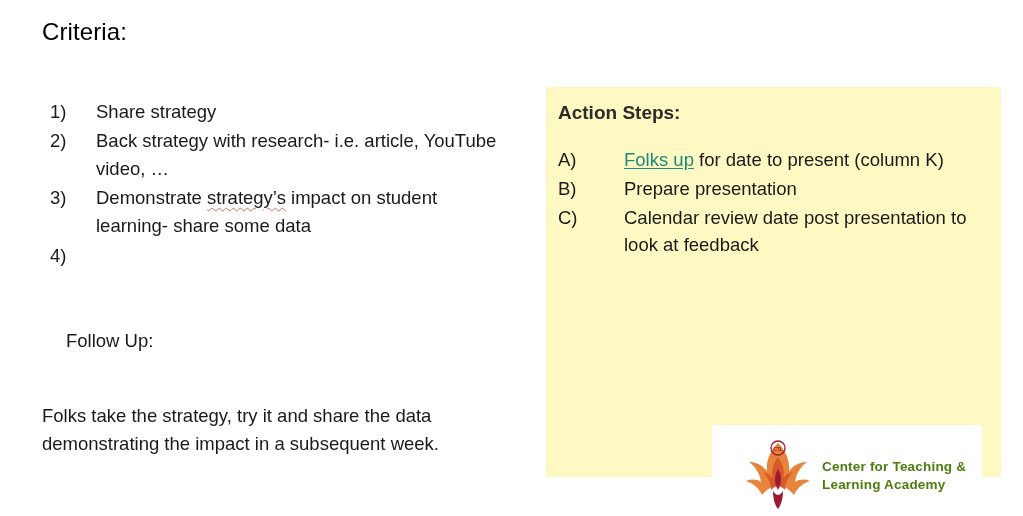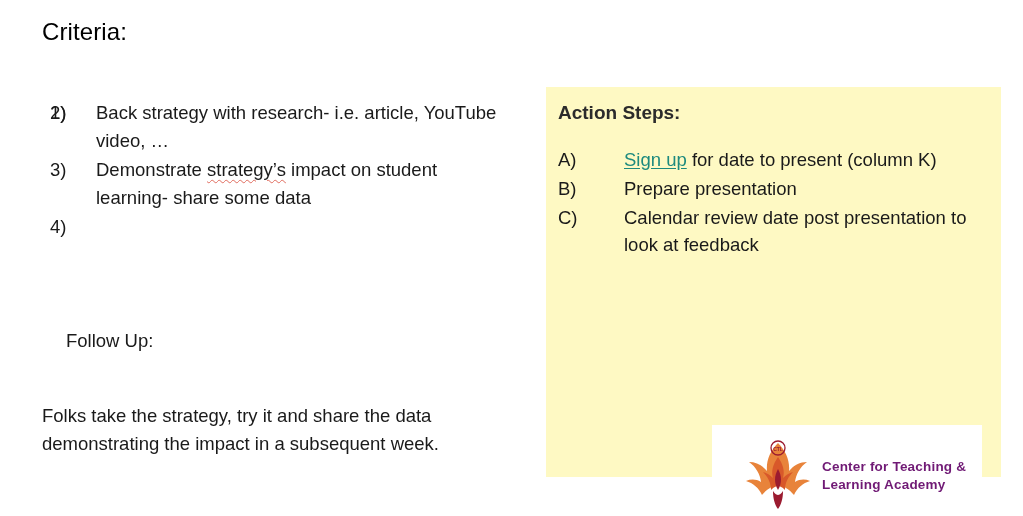--- a/index.html
+++ b/index.html
@@ -151,35 +151,36 @@
     width: 76px;
     height: 78px;
   }
   .logo-text {
     position: absolute;
     left: 110px;
     top: 33px;
     font-size: 13.5px;
     font-weight: bold;
     line-height: 1.35;
-    color: #701a75;
+    color: #4d7c0f;
     letter-spacing: 0.2px;
   }
 </style>
 </head>
 <body>
 
 <div class="slide">
 
   <div class="title">Criteria:</div>
 
   <div class="left-col">
     <ol class="criteria-list">
       <li>
         <span class="marker">1)</span>
+        <span>Share strategy</span>
       </li>
       <li>
         <span class="marker">2)</span>
         <span>Back strategy with research- i.e. article, YouTube video, …</span>
       </li>
       <li>
         <span class="marker">3)</span>
         <span>Demonstrate </span><span class="squiggle">strategy’s</span><span> impact on student learning- share some data</span>
       </li>
       <li>
@@ -189,21 +190,21 @@
   </div>
 
   <div class="followup-label">Follow Up:</div>
   <div class="followup-body">Folks take the strategy, try it and share the data demonstrating the impact in a subsequent week.</div>
 
   <div class="panel">
     <div class="panel-title">Action Steps:</div>
     <ol class="action-list">
       <li>
         <span class="marker">A)</span>
-        <span class="link">Sign up</span><span> for date to present (column K)</span>
+        <span class="link">Folks up</span><span> for date to present (column K)</span>
       </li>
       <li>
         <span class="marker">B)</span>
         <span>Prepare presentation</span>
       </li>
       <li>
         <span class="marker">C)</span>
         <span>Calendar review date post presentation to look at feedback</span>
       </li>
     </ol>

